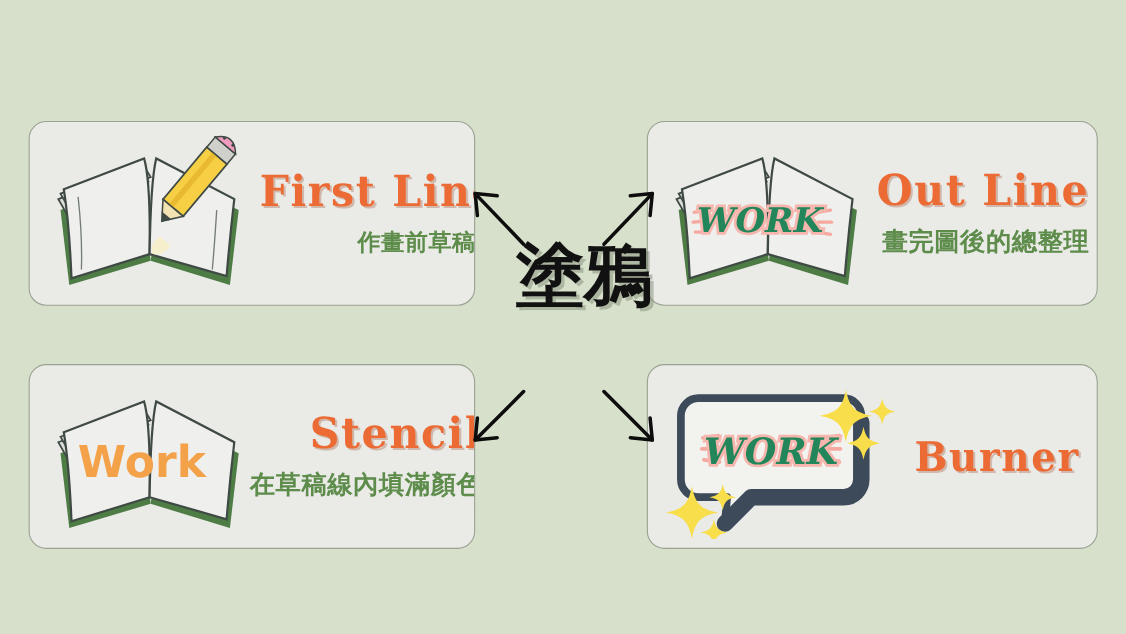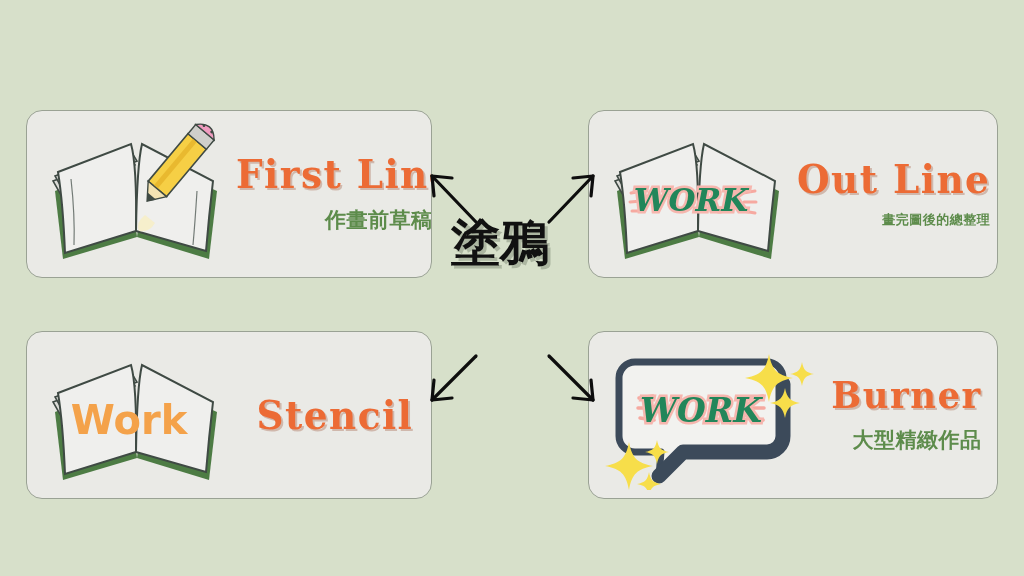--- a/index.html
+++ b/index.html
@@ -69,32 +69,32 @@
   .term-small { font-size: 37px; }
   .desc {
     font-family: "DejaVu Sans", sans-serif;
     font-weight: bold;
     font-size: 21px;
     color: #5d8c4b;
     margin-top: 11px;
     letter-spacing: .5px;
     white-space: nowrap;
   }
-  .desc-wide { font-size: 13px; text-align: center; }
+  .desc-wide { font-size: 23px; text-align: center; }
 
   
   .center-title {
     position: absolute;
-    left: 429px;
+    left: 460px;
     top: 218px;
     width: 142px;
     text-align: center;
     font-family: "DejaVu Sans", sans-serif;
     font-weight: bold;
-    font-size: 49px;
+    font-size: 62px;
     line-height: 1.02;
     color: #111111;
     text-shadow: 3px 3px 0 rgba(120,130,110,.45);
     letter-spacing: 0px;
     white-space: nowrap;
   }
   .center-title span { display: block; }
 
   .arrows {
     position: absolute;
@@ -182,20 +182,21 @@
         <path d="M96 118 L106 40 L176 72 L168 140 Z" fill="#4d7c44"></path>
         <path d="M12 62 L86 34 L94 46 L20 76 Z" fill="#dcdcd8" stroke="#3f4a44" stroke-width="1.6"></path>
         <path d="M14 57 L88 29 L96 42 L22 71 Z" fill="#e6e6e2" stroke="#3f4a44" stroke-width="1.6"></path>
         <path d="M17 53 L90 25 Q96 46 95 112 L24 134 Q22 84 17 53 Z" fill="#efefed" stroke="#3f4a44" stroke-width="2"></path>
         <path d="M95 112 Q96 46 101 25 L172 62 Q168 96 165 132 Z" fill="#efefed" stroke="#3f4a44" stroke-width="2"></path>
         <text x="88" y="94" text-anchor="middle" font-family="DejaVu Sans, sans-serif" font-weight="bold" font-size="40" fill="#f4a24a">Work</text>
       </svg>
     </div>
     <div class="card-text">
       <div class="term">Stencil</div>
+      <div class="desc desc-wide">在草稿線內填滿顏色</div>
     </div>
   </div>
 
   <div class="card card-br">
     <div class="art art-br">
       <svg width="228" height="150" viewBox="0 0 228 150">
 
         <path d="M38 22 H170 a16 16 0 0 1 16 16 V96 a16 16 0 0 1 -16 16 H86 L62 136 L64 112 H38 a16 16 0 0 1 -16 -16 V38 a16 16 0 0 1 16 -16 Z" fill="#f2f2ef" stroke="#3c4a5a" stroke-width="7" stroke-linejoin="round"></path>
 
         <path d="M186 44 V96 a16 16 0 0 1 -16 16 H86 L62 136" fill="none" stroke="#3c4a5a" stroke-width="15" stroke-linecap="round" stroke-linejoin="round"></path>
@@ -215,21 +216,20 @@
         <path d="M172 14 C175 30 180 35 196 38 C180 41 175 46 172 62 C169 46 164 41 148 38 C164 35 169 30 172 14 Z" fill="#f7de4a"></path>
         <path d="M205 22 C206.5 30 209 32.5 217 34 C209 35.5 206.5 38 205 46 C203.5 38 201 35.5 193 34 C201 32.5 203.5 30 205 22 Z" fill="#f7de4a"></path>
         <path d="M188 48 C190 58 193 61 203 63 C193 65 190 68 188 78 C186 68 183 65 173 63 C183 61 186 58 188 48 Z" fill="#f7de4a"></path>
         <path d="M32 102 C35 118 40 123 56 126 C40 129 35 134 32 150 C29 134 24 129 8 126 C24 123 29 118 32 102 Z" fill="#f7de4a"></path>
         <path d="M60 100 C61.5 108 64 110.5 72 112 C64 113.5 61.5 116 60 124 C58.5 116 56 113.5 48 112 C56 110.5 58.5 108 60 100 Z" fill="#f7de4a"></path>
         <path d="M52 132 C53.5 140 56 142.5 64 144 C56 145.5 53.5 148 52 156 C50.5 148 48 145.5 40 144 C48 142.5 50.5 140 52 132 Z" fill="#f7de4a"></path>
       </svg>
     </div>
     <div class="card-text">
       <div class="term term-small">Burner</div>
-      <div class="desc">大型精緻作品</div>
     </div>
   </div>
 
   <svg class="arrows" viewBox="0 0 205 256">
     <g stroke="#0d0d0d" stroke-width="3.2" fill="none" stroke-linecap="round" stroke-linejoin="round">
 
       <g>
         <line x1="66" y1="62" x2="22" y2="16"></line>
         <path d="M22 16 L24 36 M22 16 L42 18"></path>
       </g>

